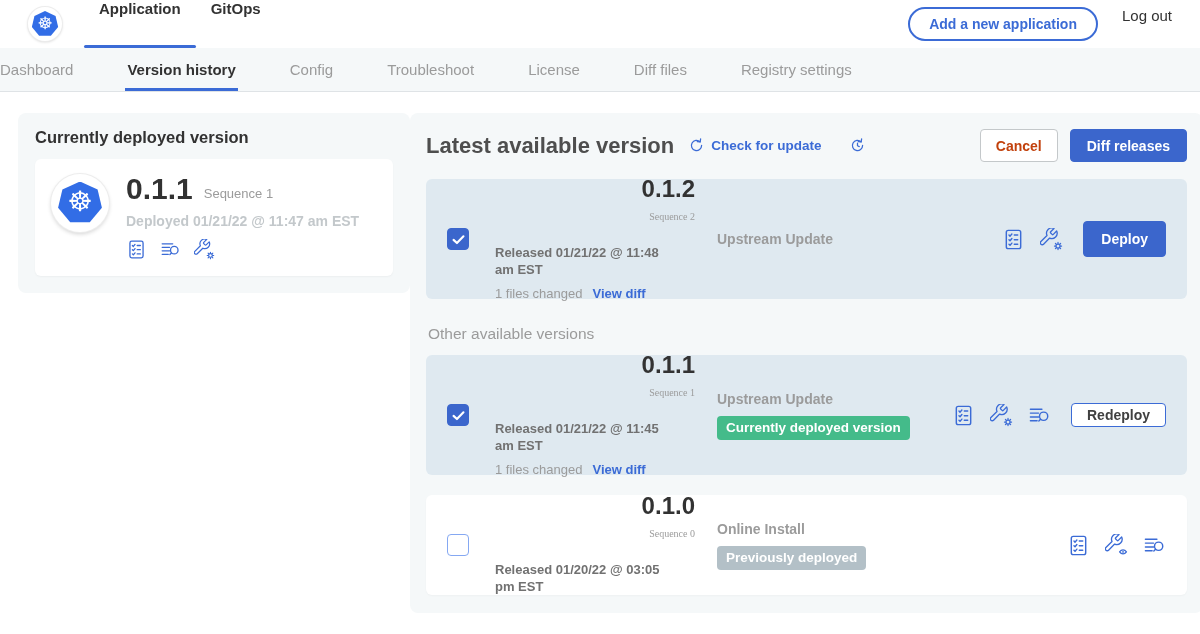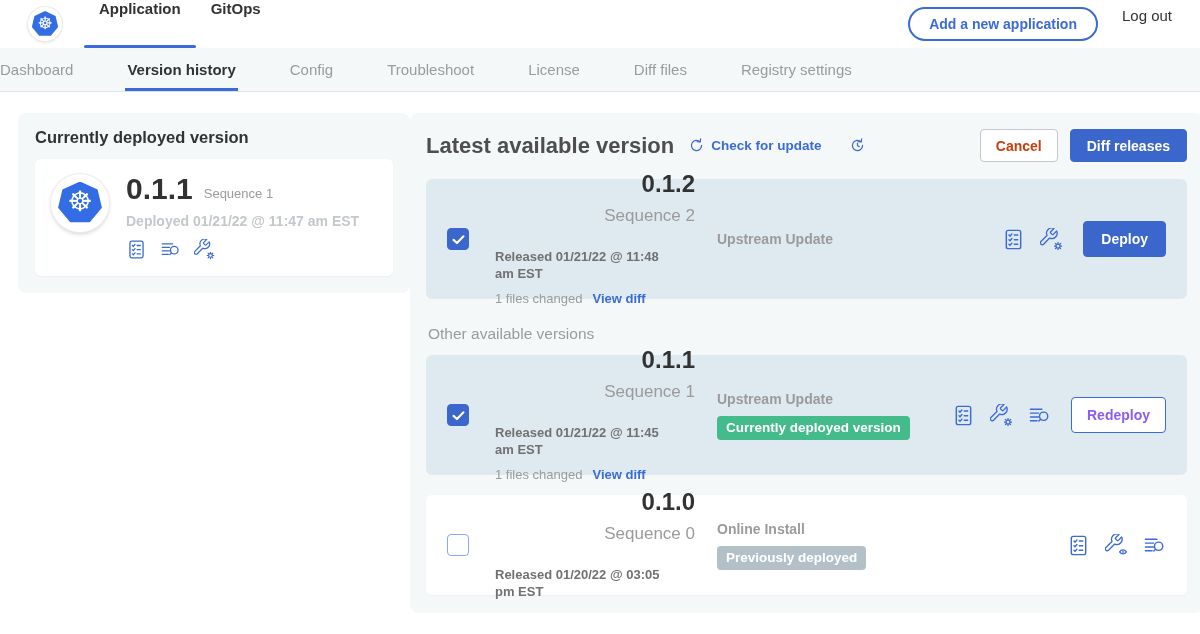--- a/index.html
+++ b/index.html
@@ -73,38 +73,38 @@
 
   .checkbox { width:22px; height:22px; border-radius:4px; flex:none; cursor:pointer;
     background:#fff; border:1.5px solid #85a8f2; display:flex; align-items:center; justify-content:center; }
   .checkbox svg { display:none; }
   .checkbox.checked { background:#3b66cc; border-color:#3b66cc; }
   .checkbox.checked svg { display:block; }
 
   .v-col { margin-left:26px; width:200px; flex:none; }
   .v-line1 { display:flex; align-items:flex-end; gap:10px;flex-direction:column; }
   .v-num { font-size:24px; font-weight:700; line-height:1; color:#323232; }
-  .v-seq { font-size:17px; color:#9b9b9b; padding-bottom:2px; }
+  .v-seq { font-size:10px; color:#9b9b9b; padding-bottom:2px;font-family:Liberation Serif, serif; }
   .v-released { font-size:13px; font-weight:700; color:#717171; margin-top:21px; width:185px; line-height:1.3; }
   .v-files { display:flex; gap:10px; font-size:13px; color:#9b9b9b; margin-top:8px; }
   .view-diff { color:#3b6bd6; font-weight:700; cursor:pointer; }
 
   .v-mid { margin-left:22px; width:235px; flex:none; }
   .v-source { font-size:14px; font-weight:700; color:#9b9b9b; }
   .v-badge { display:inline-block; margin-top:9px; padding:4px 9px 5px; border-radius:4px;
     color:#fff; font-size:13.5px; font-weight:700; }
   .badge-green { background:#44bb8a; }
   .badge-gray  { background:#b3c0c7; }
 
   .v-actions { margin-left:auto; display:flex; align-items:center; gap:15px; }
   .icon-btn { display:flex; cursor:pointer; color:#3b6bd6; }
   .btn-deploy { height:36px; padding:0 17px; margin-left:5px; background:#3b66cc;
     border:1px solid #3b66cc; color:#fff; }
-  .btn-redeploy { height:36px; padding:0 15px; margin-left:5px; background:#fff;
-    border:1px solid #3b6bd6; color:#8b5cf6; }
+  .btn-redeploy { height:24px; padding:0 15px; margin-left:5px; background:#fff;
+    border:1px solid #3b6bd6; color:#404040; }
 
   .icon { width:23px; height:23px; stroke:currentColor; fill:none;
     stroke-width:1.5; stroke-linecap:round; stroke-linejoin:round; }
   .icon-sm { width:17px; height:17px; }
   .icon-card { width:21px; height:21px; color:#3b6bd6; }
 </style>
 </head>
 <body>
 
 <svg width="0" height="0" style="position:absolute">

